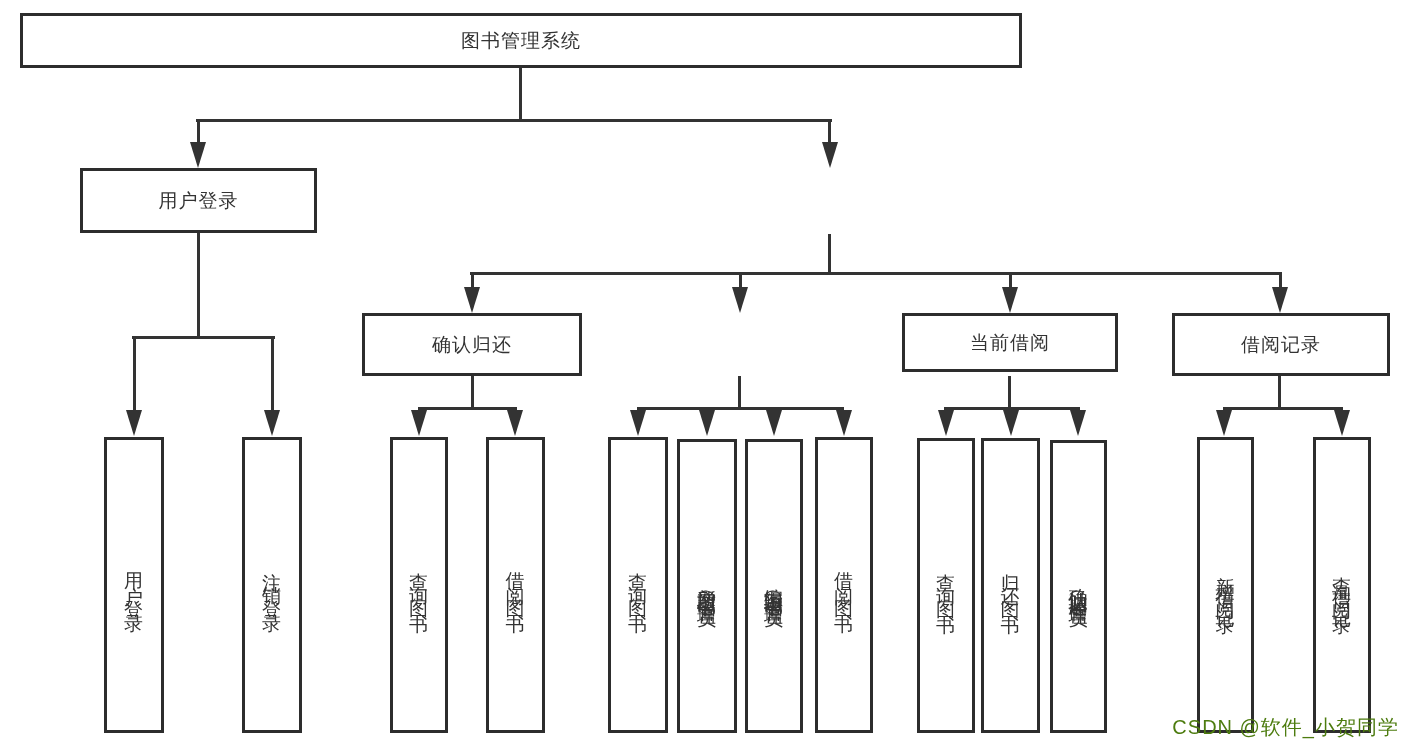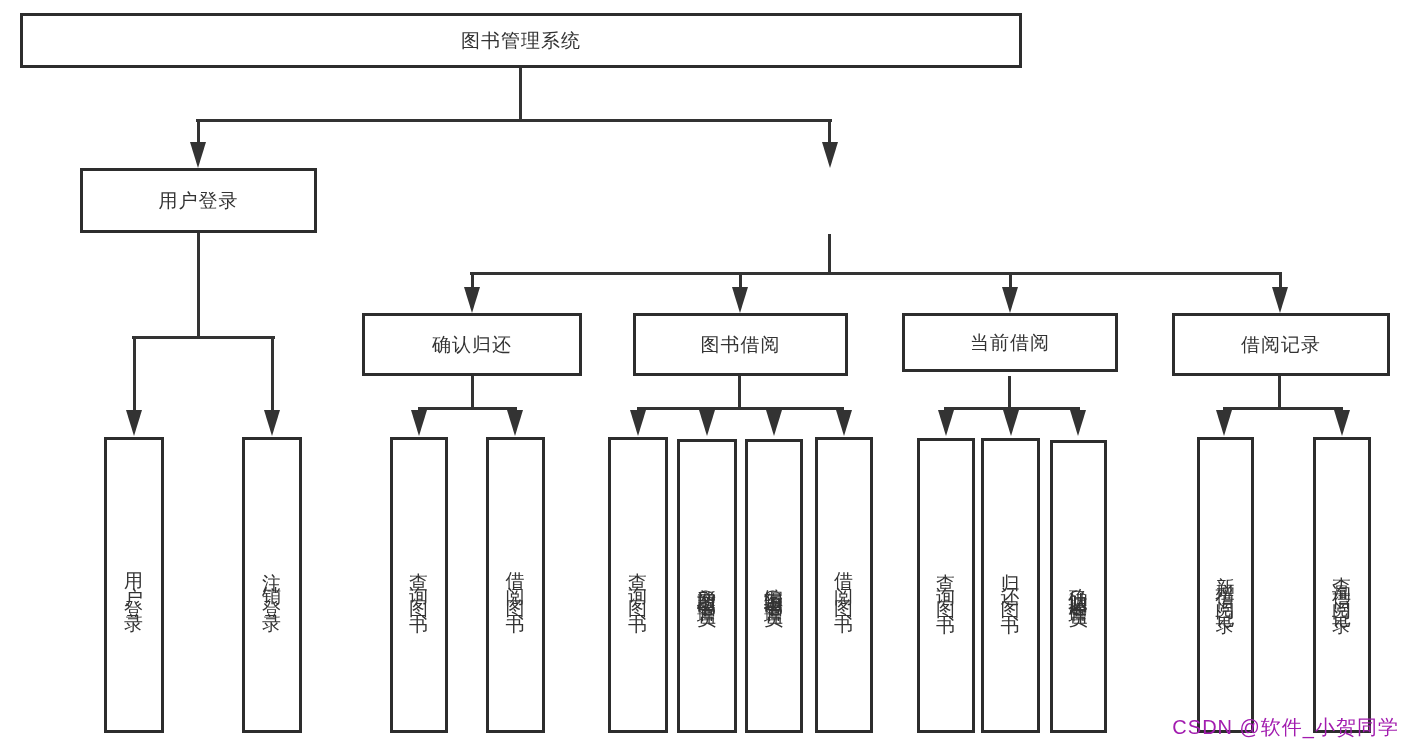--- a/index.html
+++ b/index.html
@@ -55,21 +55,21 @@
     border-left:8px solid transparent;
     border-right:8px solid transparent;
     border-top:26px solid #333333;
     z-index:1;
   }
   
   #watermark{
     position:absolute;
     right:6px;bottom:6px;
     font-size:20px;
-    color:#a21caf;
+    color:#4d7c0f;
     letter-spacing:1px;
     z-index:5;
     white-space:nowrap;
     margin-top:27px;
   }
 </style>
 </head>
 <body>
 
 <div id="stage">
@@ -126,23 +126,20 @@
     <span>图书管理系统</span>
   </div>
 
   <div class="box" style="left:80px;top:168px;width:237px;height:65px;">
     <span>用户登录</span>
   </div>
 
   <div class="box" style="left:362px;top:313px;width:220px;height:63px;">
     <span>确认归还</span>
   </div>
-  <div class="box" style="left:633px;top:313px;width:215px;height:63px;">
-    <span>图书借阅</span>
-  </div>
   <div class="box" style="left:902px;top:313px;width:216px;height:59px;">
     <span>当前借阅</span>
   </div>
   <div class="box" style="left:1172px;top:313px;width:218px;height:63px;">
     <span>借阅记录</span>
   </div>
 
   <div class="vbox" style="left:104px;top:437px;width:60px;height:296px;">
     <span class="vtext vs4">用户登录</span>
   </div>

